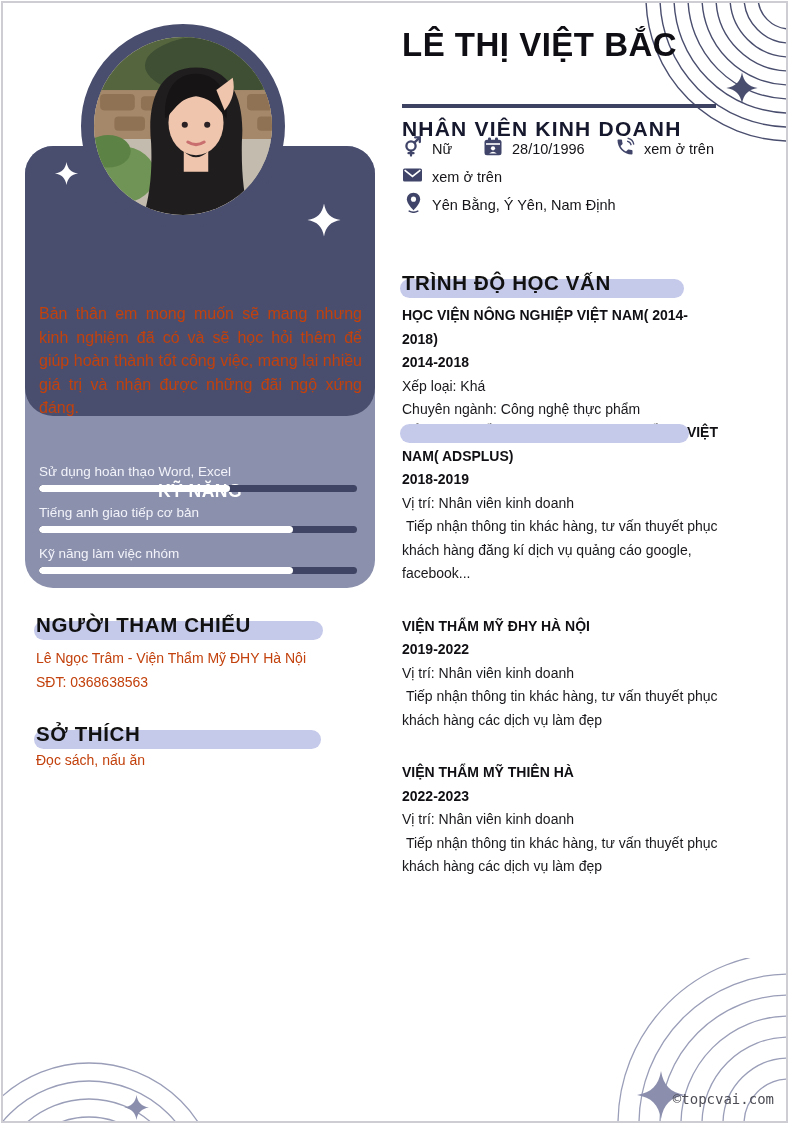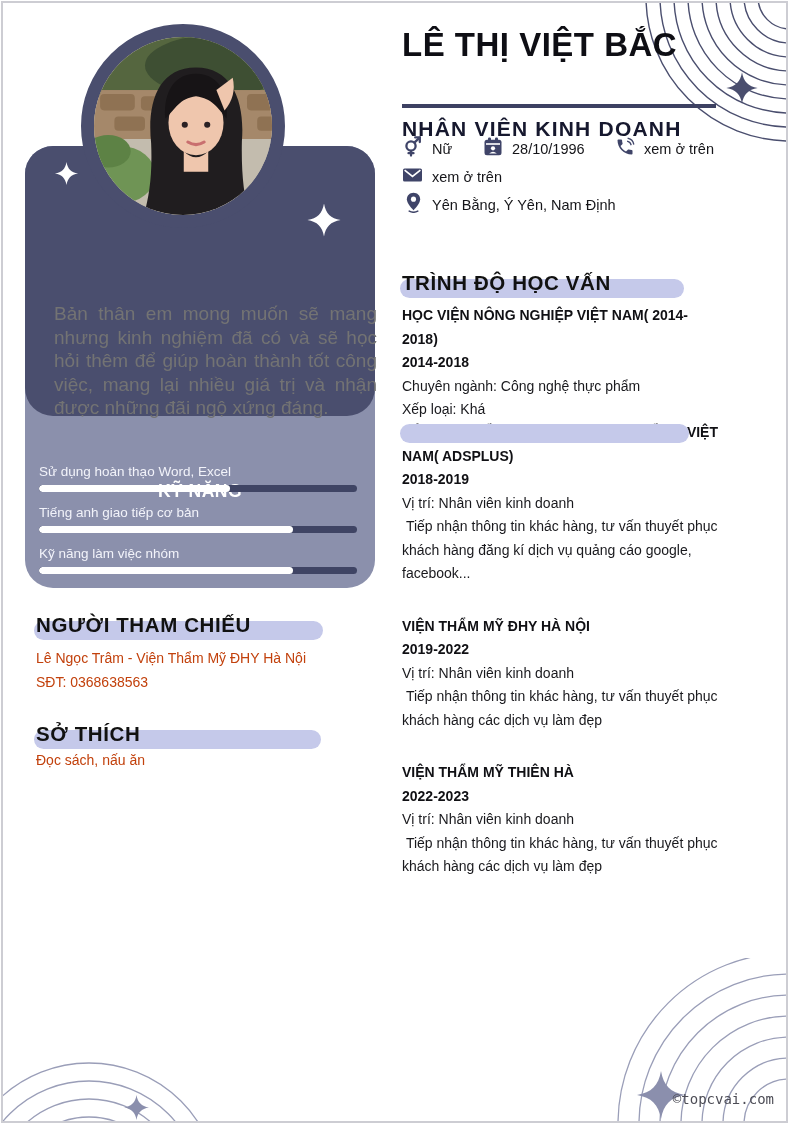--- a/index.html
+++ b/index.html
@@ -28,22 +28,22 @@
   
   .panel-light{position:absolute;left:22px;top:143px;width:350px;height:442px;
     border-radius:28px;background:var(--accent-light);}
   .panel-dark{position:absolute;left:22px;top:143px;width:350px;height:270px;
     border-radius:28px;background:var(--accent-dark);}
   .photo-ring{position:absolute;left:78px;top:21px;width:204px;height:204px;
     border:13px solid var(--accent-dark);border-radius:50%;overflow:hidden;background:#b9b2a4;}
   .panel-h{position:absolute;left:22px;width:350px;text-align:center;
     color:#fff;font-weight:bold;font-size:17.5px;letter-spacing:.5px;}
   .objective-h{top:270px;}
-  .objective-t{position:absolute;left:51px;top:299px;width:323px;
-    color:#737373;font-size:19px;line-height:23.5px;text-align:justify;}
+  .objective-t{position:absolute;left:36px;top:299px;width:323px;
+    color:#c2410c;font-size:16px;line-height:23.5px;text-align:justify;}
   .skills-h{top:432px;margin-top:46px;}
   .skills{position:absolute;left:36px;top:460px;width:318px;}
   .skill{margin-bottom:12px;}
   .skill-label{color:#f2f3fa;font-size:13.5px;line-height:18px;margin-bottom:4px;}
   .skill-track{height:7px;border-radius:4px;background:var(--track);overflow:hidden;}
   .skill-fill{height:100%;border-radius:4px;background:#fff;}
 
   
   .h-sec{position:relative;font-size:20.5px;font-weight:bold;color:#111;
     letter-spacing:.6px;z-index:1;line-height:28px;}
@@ -274,22 +274,22 @@
     </div>
 
     <div class="edu">
       <div class="h-sec">
         <span>TRÌNH ĐỘ HỌC VẤN</span>
         <span class="pill" style="background: rgb(197, 201, 234);"></span>
       </div>
       <div class="sec-body">
         <div class="b-line">HỌC VIỆN NÔNG NGHIỆP VIỆT NAM( 2014-2018)</div>
         <div class="b-line">2014-2018</div>
+        <div class="n-line">Xếp loại: Khá</div>
         <div class="n-line">Chuyên ngành: Công nghệ thực phẩm</div>
-        <div class="n-line">Xếp loại: Khá</div>
       </div>
     </div>
 
     <div class="exp">
       <div class="h-sec">
         <span class="pill" style="background: rgb(197, 201, 234);"></span>
       </div>
       <div class="sec-body">
         <div class="entry">
           <div class="b-line company">CÔNG TY CỔ PHẦN QUẢNG CÁO CỔNG VIỆT NAM( ADSPLUS)</div>

